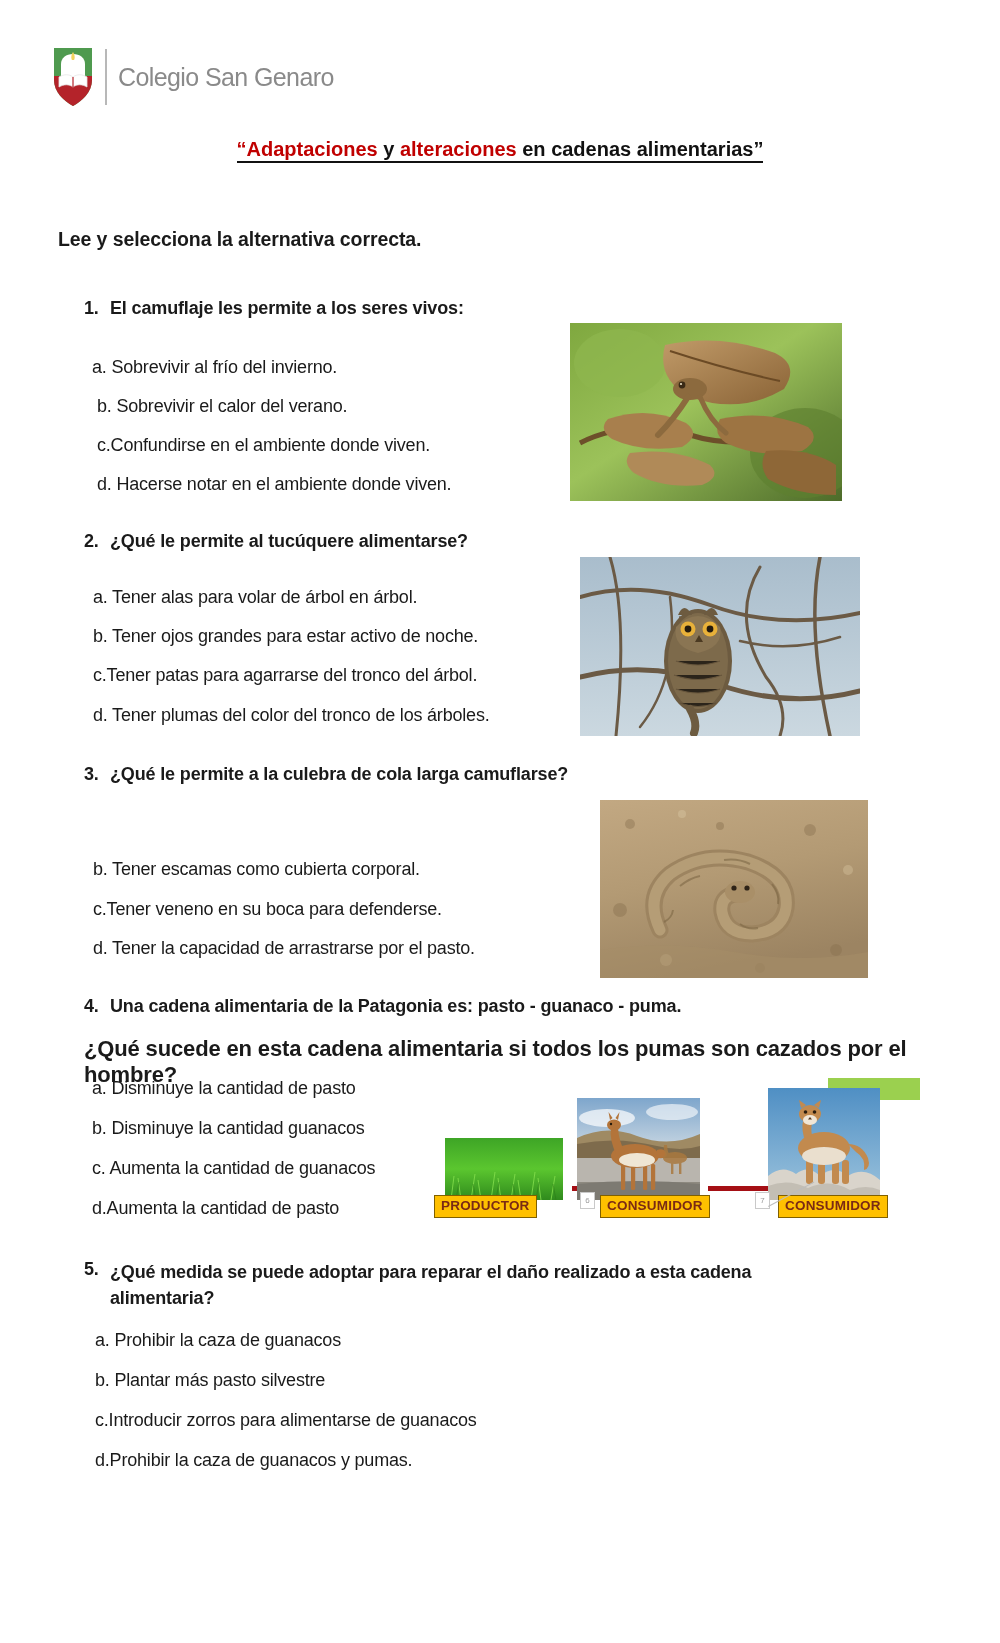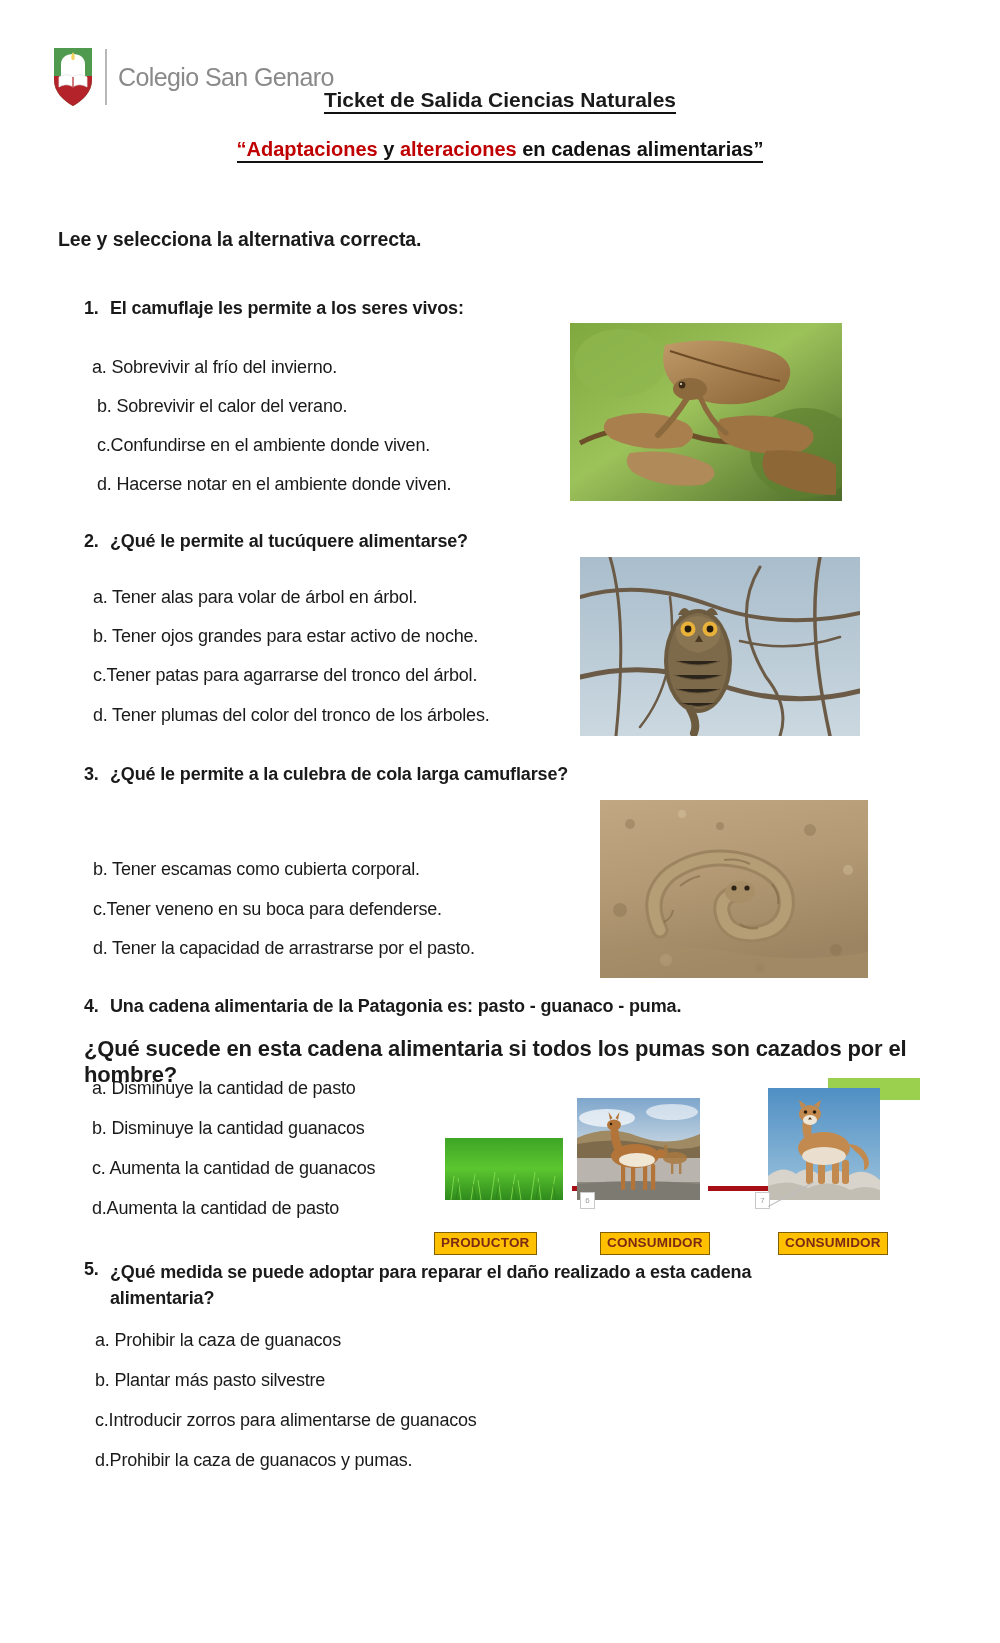--- a/index.html
+++ b/index.html
@@ -178,21 +178,20 @@
     background: #ffc000;
     border: 1.6px solid #806000;
     color: #7b2a14;
     font-weight: bold;
     font-size: 13.5px;
     letter-spacing: 0.2px;
     text-align: center;
     padding: 2px 6px 3px 6px;
     line-height: 1.15;
     white-space: nowrap;
-    margin-top: 37px;
   }
   .minibox {
     position: absolute;
     width: 13px;
     height: 15px;
     border: 1px solid #c9c9c9;
     color: #9a9a9a;
     font-size: 8px;
     text-align: center;
     line-height: 15px;
@@ -225,23 +224,20 @@
           <path d="M21 6 C23.5 10 23 13 21 16 C19 13 18.5 10 21 6 Z" fill="#f4d35e"></path>
           <rect x="19.6" y="14" width="2.8" height="10" fill="#ffffff"></rect>
           <path d="M7 31 C12 28 17 28 21 31 C25 28 30 28 35 31 L35 41 C30 38 25 38 21 41 C17 38 12 38 7 41 Z" fill="#ffffff" stroke="#e6e6e6" stroke-width="0.8"></path>
           <path d="M21 31 L21 41" stroke="#b4232a" stroke-width="1.2"></path>
         </svg>
       </div>
       <div class="logo-divider"></div>
       <div class="logo-text">Colegio San Genaro</div>
     </div>
 
-    <div class="title-main">
-      <span>Ticket de Salida Ciencias Naturales</span>
-    </div>
 
     <div class="title-sub">
       <span class="ul">
         <span class="red">“</span><span class="red">Adaptaciones</span><span class="blk"> y </span><span class="red">alteraciones</span><span class="blk"> en cadenas alimentarias”</span>
       </span>
     </div>
   </div>
 
   <div class="instruction">Lee y selecciona la alternativa correcta.</div>
 

